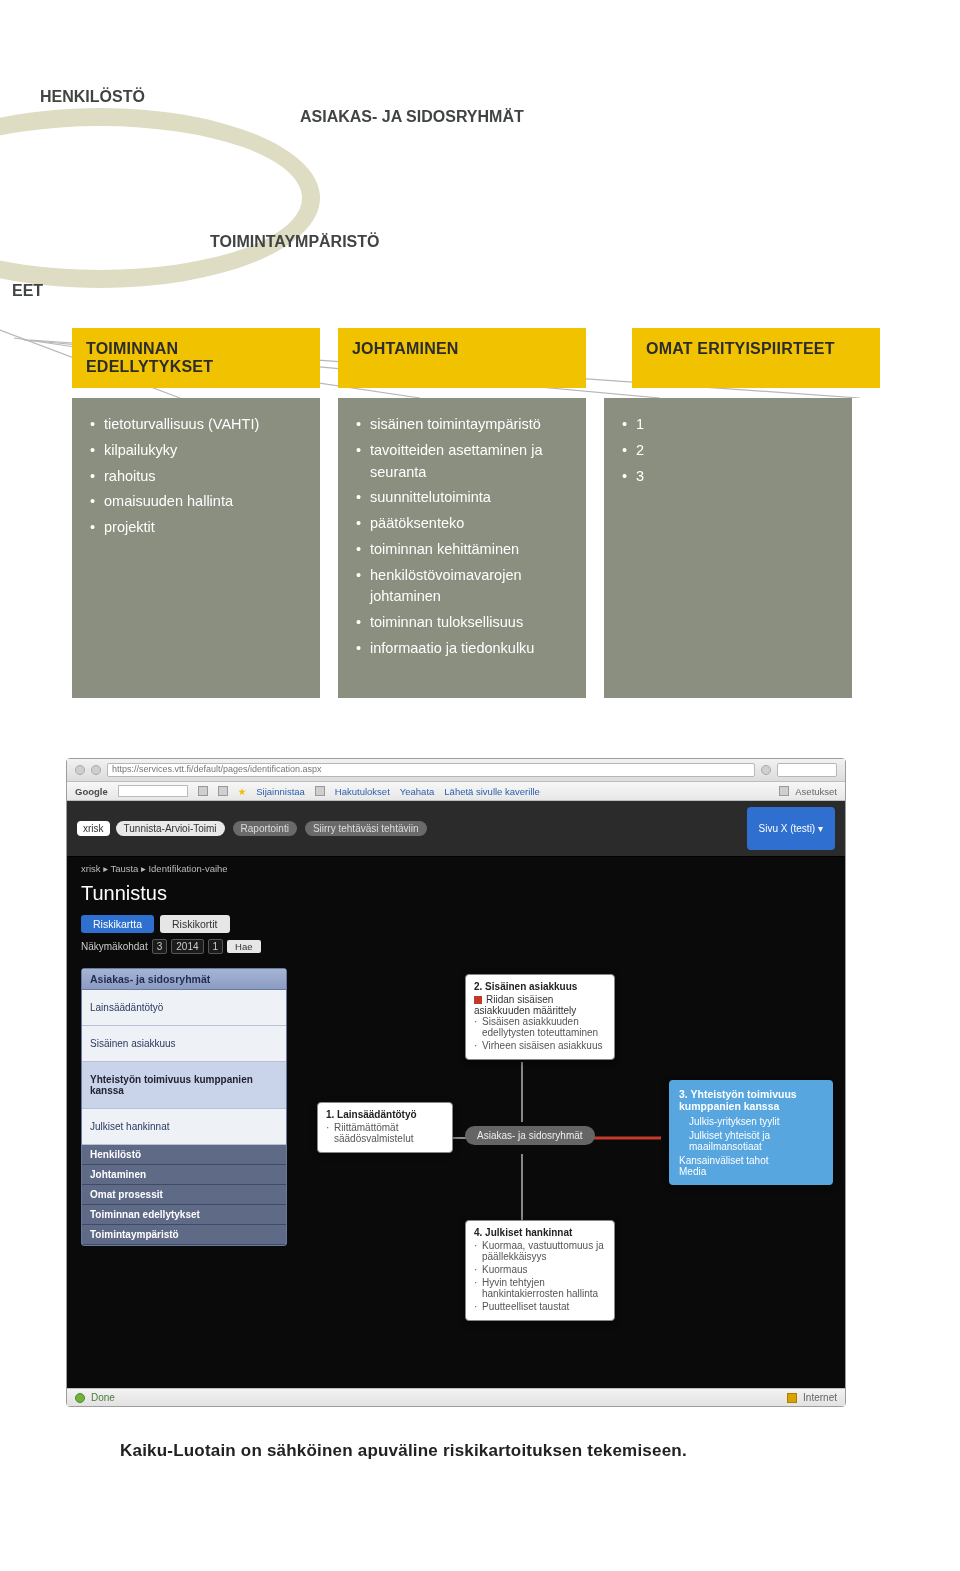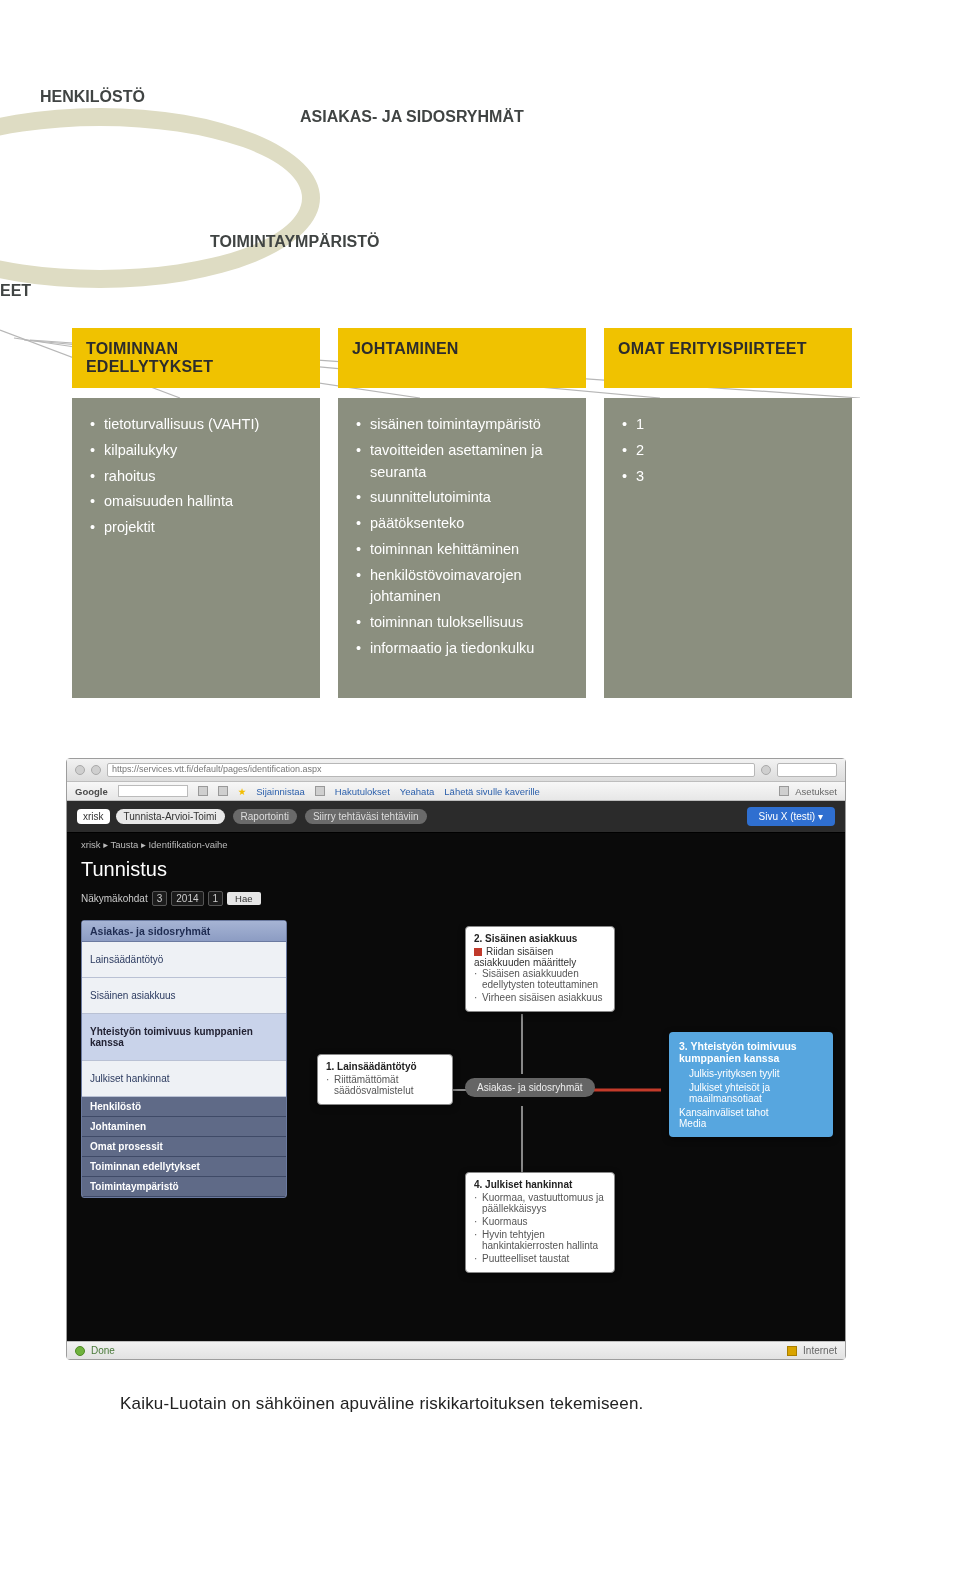--- a/index.html
+++ b/index.html
@@ -14,37 +14,37 @@
   .h-henk {
     position: absolute; left: 40px; top: 50px; font-weight: 700; color: #404443;
   }
   .h-asiak {
     position: absolute; left: 300px; top: 70px; font-weight: 700; color: #404443;
   }
   .h-toim {
     position: absolute; left: 210px; top: 195px; font-weight: 700; color: #404443;
   }
   .h-eet {
-    position: absolute; left: 0; top: 282px; font-weight: 700; color: #404443;
+    position: absolute; left: 12px; top: 282px; font-weight: 700; color: #404443;
   }
 
   .fan-lines { position: absolute; inset: 0; }
 
   .columns-wrap { position: relative; margin-top: 60px; padding: 0 48px 0 72px; }
   .col-headers { display: flex; gap: 18px; margin-bottom: 10px; }
   .col-head {
     background: #f0c200;
     color: #2c2c2c;
     font-weight: 700;
     padding: 12px 14px;
     letter-spacing: .2px;
   }
   .col-head.c1 { flex: 0 0 248px; }
   .col-head.c2 { flex: 0 0 248px; }
-  .col-head.c3 { flex: 0 0 248px; }
+  .col-head.c3 { flex: 0 0 248px; margin-left: 28px; }
 
   .col-bodies { display: flex; gap: 18px; }
   .col-body {
     background: #8b8f7f;
     color: #fff;
     padding: 16px 18px 12px 18px;
     font-size: 14.5px;
     line-height: 1.5;
   }
   .col-body.c1 { flex: 0 0 248px; min-height: 300px; }
@@ -98,21 +98,21 @@
     border-bottom: 1px solid #000;
   }
   .app-topbar .tabchip {
     background:#e8e8e8; color:#333; border-radius:10px; padding:2px 8px; font-size:10px; margin-right:8px;
   }
   .app-topbar .tabchipgrey {
     background:#6a6a6a; color:#ddd; border-radius:10px; padding:2px 8px; font-size:10px; margin-right:8px;
   }
   .app-topbar .whitepill { background:#fff; color:#333; border-radius:4px; padding:2px 6px; margin-right:6px; font-size:10px;}
   .app-topbar .bluebtn {
-    margin-left:auto; background:#2f6fd0; color:#fff; border-radius:4px; padding:4px 12px; font-size:10px;
+    margin-left:auto; background:#2f6fd0; color:#fff; border-radius:4px; padding:16px 12px; font-size:10px;
   }
 
   .breadcrumb { color:#bbb; font-size:9.5px; padding:6px 14px; }
   .app-title { color:#fff; font-size:20px; padding:2px 14px 10px; font-weight:400; }
 
   .subtabs { display:flex; gap:6px; padding:0 14px 6px; }
   .subtab { border-radius:3px; padding:3px 12px; font-size:10.5px; }
   .subtab.active { background:#2f6fd0; color:#fff; }
   .subtab.inactive { background:#e6e6e6; color:#333; }
 
@@ -179,21 +179,21 @@
     display:flex; align-items:center; gap:6px;
     background: linear-gradient(#f2f2f2,#e2e2e2);
     border-top:1px solid #bdbdbd;
     padding:3px 8px; font-size:10px; color:#4a7a3a;
   }
   .statusbar .dot { width:10px; height:10px; border-radius:50%; background:#6fb23d; border:1px solid #4e8a25; }
   .statusbar .right { margin-left:auto; display:flex; align-items:center; gap:6px; color:#666; }
 
   .caption {
     margin: 34px 0 0 120px;
-    font-size: 17px; font-weight:400; color:#222;
+    font-size: 17px; font-weight:700; color:#222;
     letter-spacing:.2px;
   }
 </style>
 </head>
 <body>
 
 <div class="page">
 
   <div class="top-region">
     <div class="oval"></div>
@@ -281,20 +281,24 @@
       <div class="app-topbar">
         <span class="whitepill">xrisk</span>
         <span class="tabchip">Tunnista-Arvioi-Toimi</span>
         <span class="tabchipgrey">Raportointi</span>
         <span class="tabchipgrey">Siirry tehtäväsi tehtäviin</span>
         <span class="bluebtn">Sivu X (testi) ▾</span>
       </div>
       <div class="breadcrumb">xrisk ▸ Tausta ▸ Identifikation-vaihe</div>
       <div class="app-title">Tunnistus</div>
 
+      <div class="subtabs">
+        <span class="subtab active">Riskikartta</span>
+        <span class="subtab inactive">Riskikortit</span>
+      </div>
 
       <div class="datebar">
         <span>Näkymäkohdat</span>
         <span class="field">3</span>
         <span class="field">2014</span>
         <span class="field">1</span>
         <span class="smallbtn">Hae</span>
       </div>
 
       <div class="workspace">

